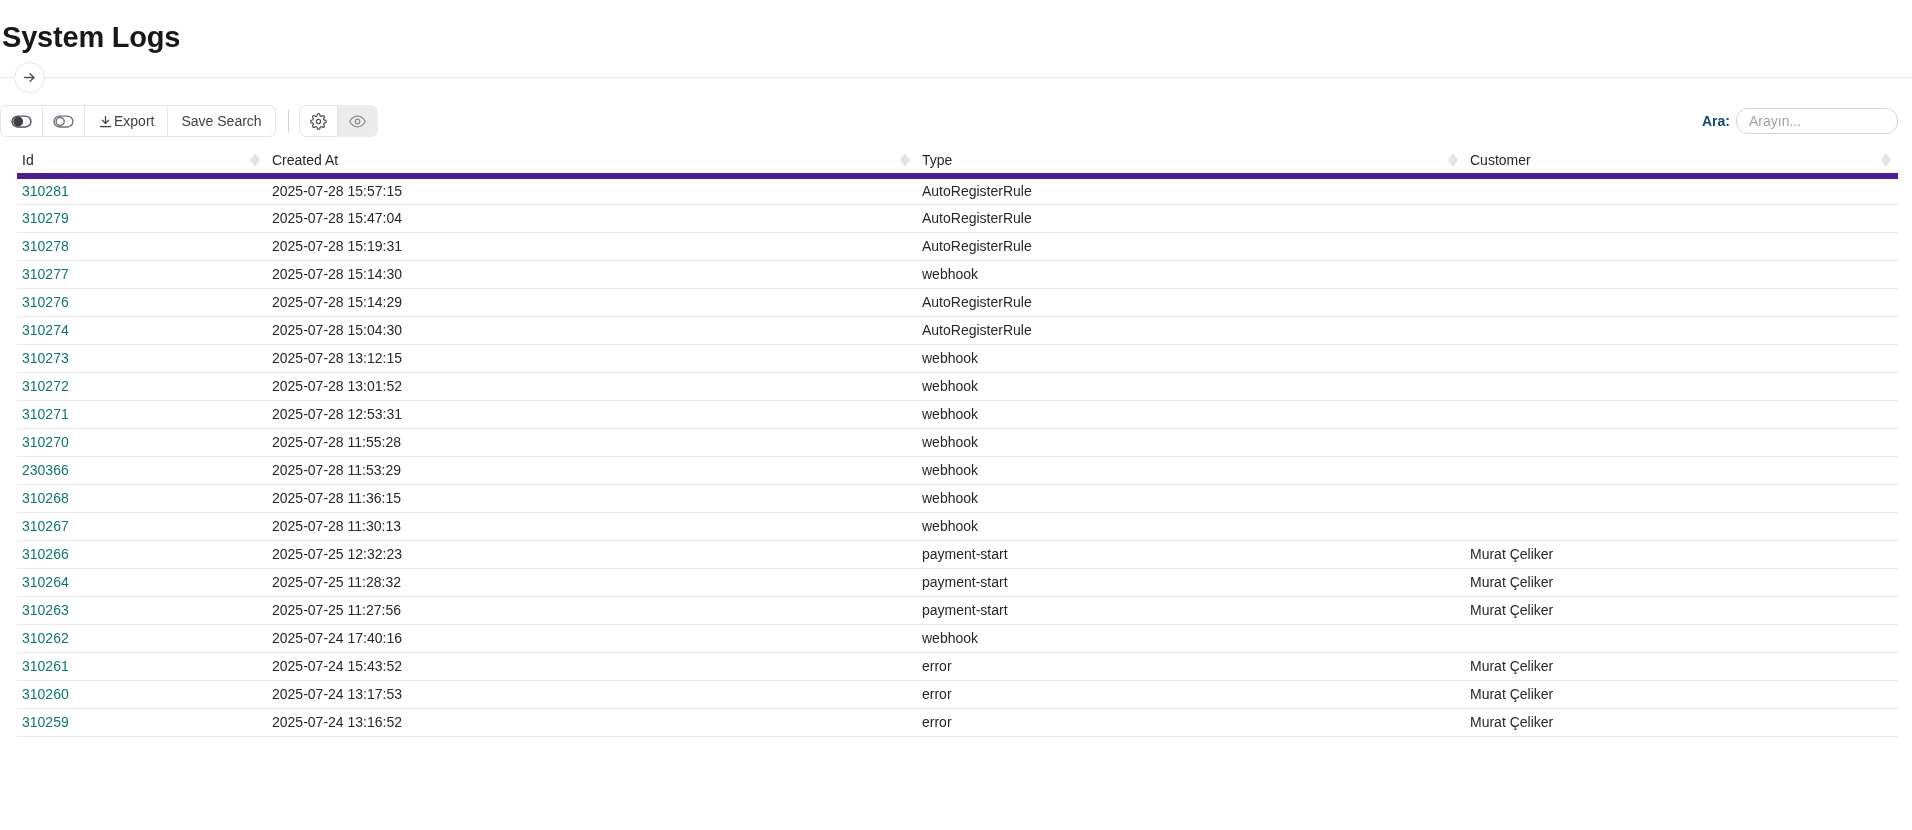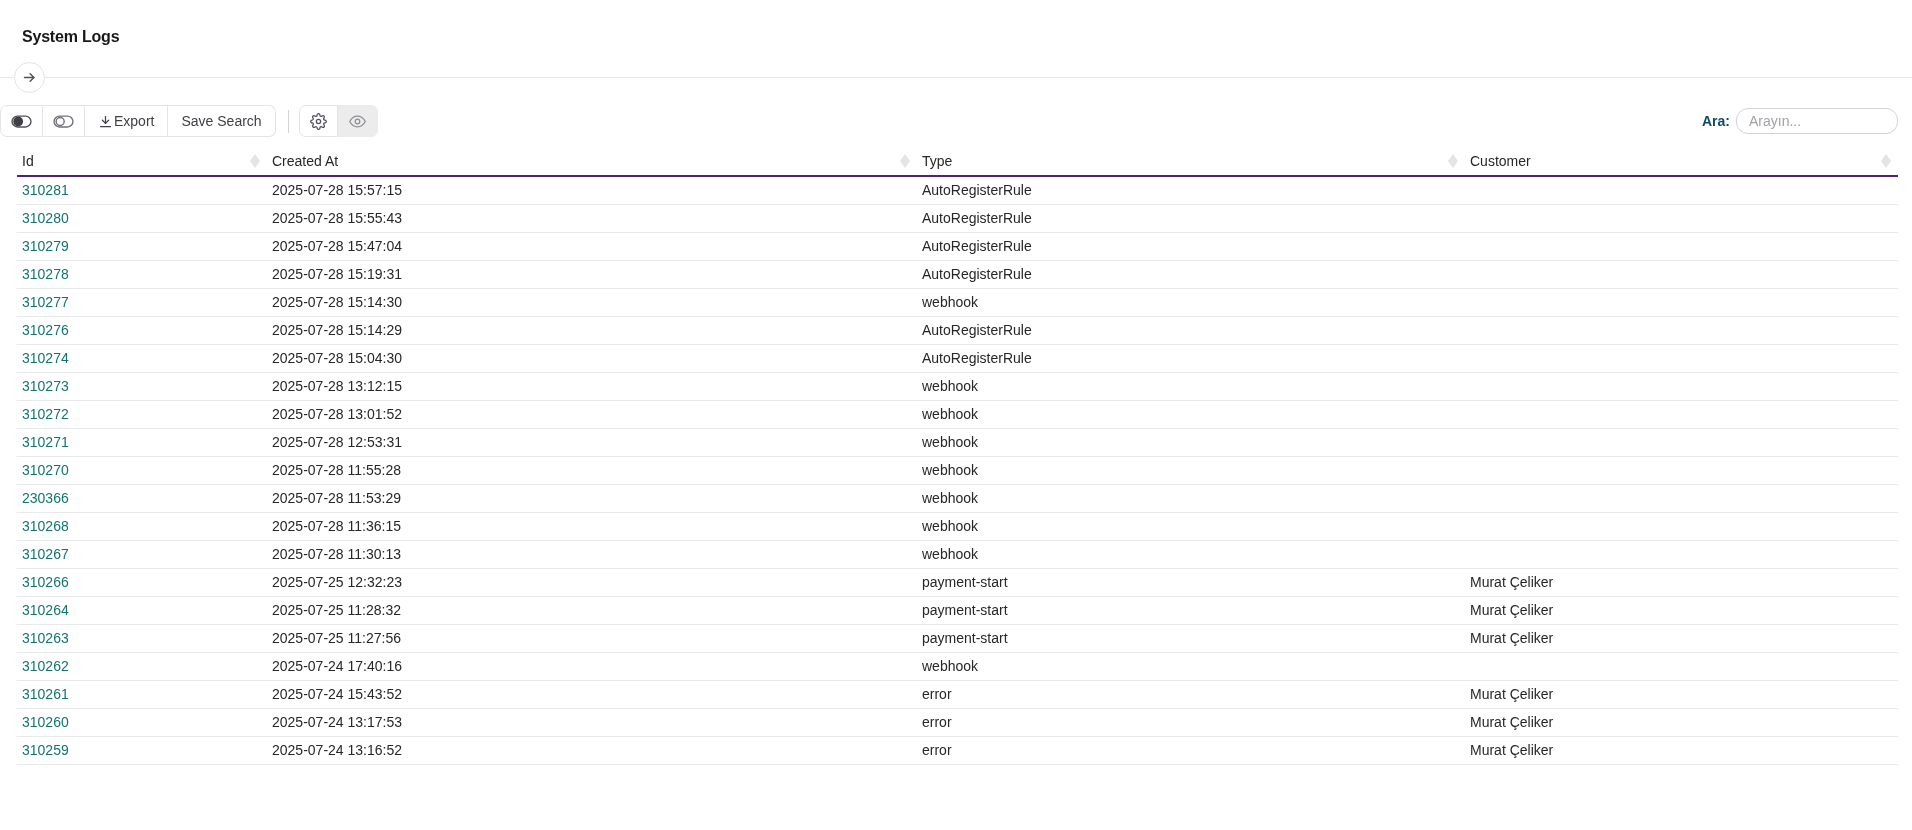--- a/index.html
+++ b/index.html
@@ -3,25 +3,25 @@
 <meta charset="utf-8">
 <style>
   * { box-sizing: border-box; margin: 0; padding: 0; }
   html, body { width: 1912px; height: 830px; overflow: hidden; }
   body {
     font-family: "Liberation Sans", sans-serif;
     background: #ffffff;
     color: #27272a;
   }
   .page-title {
-    font-size: 16px;
+    font-size: 29px;
     font-weight: 700;
     color: #18181b;
     line-height: 30px;
-    padding: 22px 0 0 22px;
+    padding: 22px 0 0 2px;
     letter-spacing: -0.2px;
   }
   .panel-divider {
     position: relative;
     margin-top: 25px;
     border-top: 1px solid #e8e8ea;
     height: 0;
   }
   .expand-btn {
     position: absolute;
@@ -88,21 +88,21 @@
   }
   .log-table col.c-id { width: 250px; }
   .log-table col.c-created { width: 650px; }
   .log-table col.c-type { width: 548px; }
   .log-table th {
     font-size: 14px;
     font-weight: 500;
     color: #27272a;
     text-align: left;
     height: 29px;
-    border-bottom: 2px solid #4c1d95;
+    border-bottom: 6px solid #4c1d95;
     padding: 0 7px 0 5px;
     cursor: pointer;
   }
   .th-inner { display: flex; align-items: center; justify-content: space-between; }
   .sort-icon { display: inline-flex; flex: none; }
   .log-table td {
     font-size: 14px;
     height: 28px;
     border-bottom: 1px solid #e9e9eb;
     padding: 0 7px 0 5px;
@@ -240,26 +240,20 @@
     </tr>
   </thead>
   <tbody>
       <tr>
     <td><a class="id-link">310281</a></td>
     <td>2025-07-28 15:57:15</td>
     <td>AutoRegisterRule</td>
     <td></td>
   </tr>
       <tr>
-    <td><a class="id-link">310280</a></td>
-    <td>2025-07-28 15:55:43</td>
-    <td>AutoRegisterRule</td>
-    <td></td>
-  </tr>
-      <tr>
     <td><a class="id-link">310279</a></td>
     <td>2025-07-28 15:47:04</td>
     <td>AutoRegisterRule</td>
     <td></td>
   </tr>
       <tr>
     <td><a class="id-link">310278</a></td>
     <td>2025-07-28 15:19:31</td>
     <td>AutoRegisterRule</td>
     <td></td>

